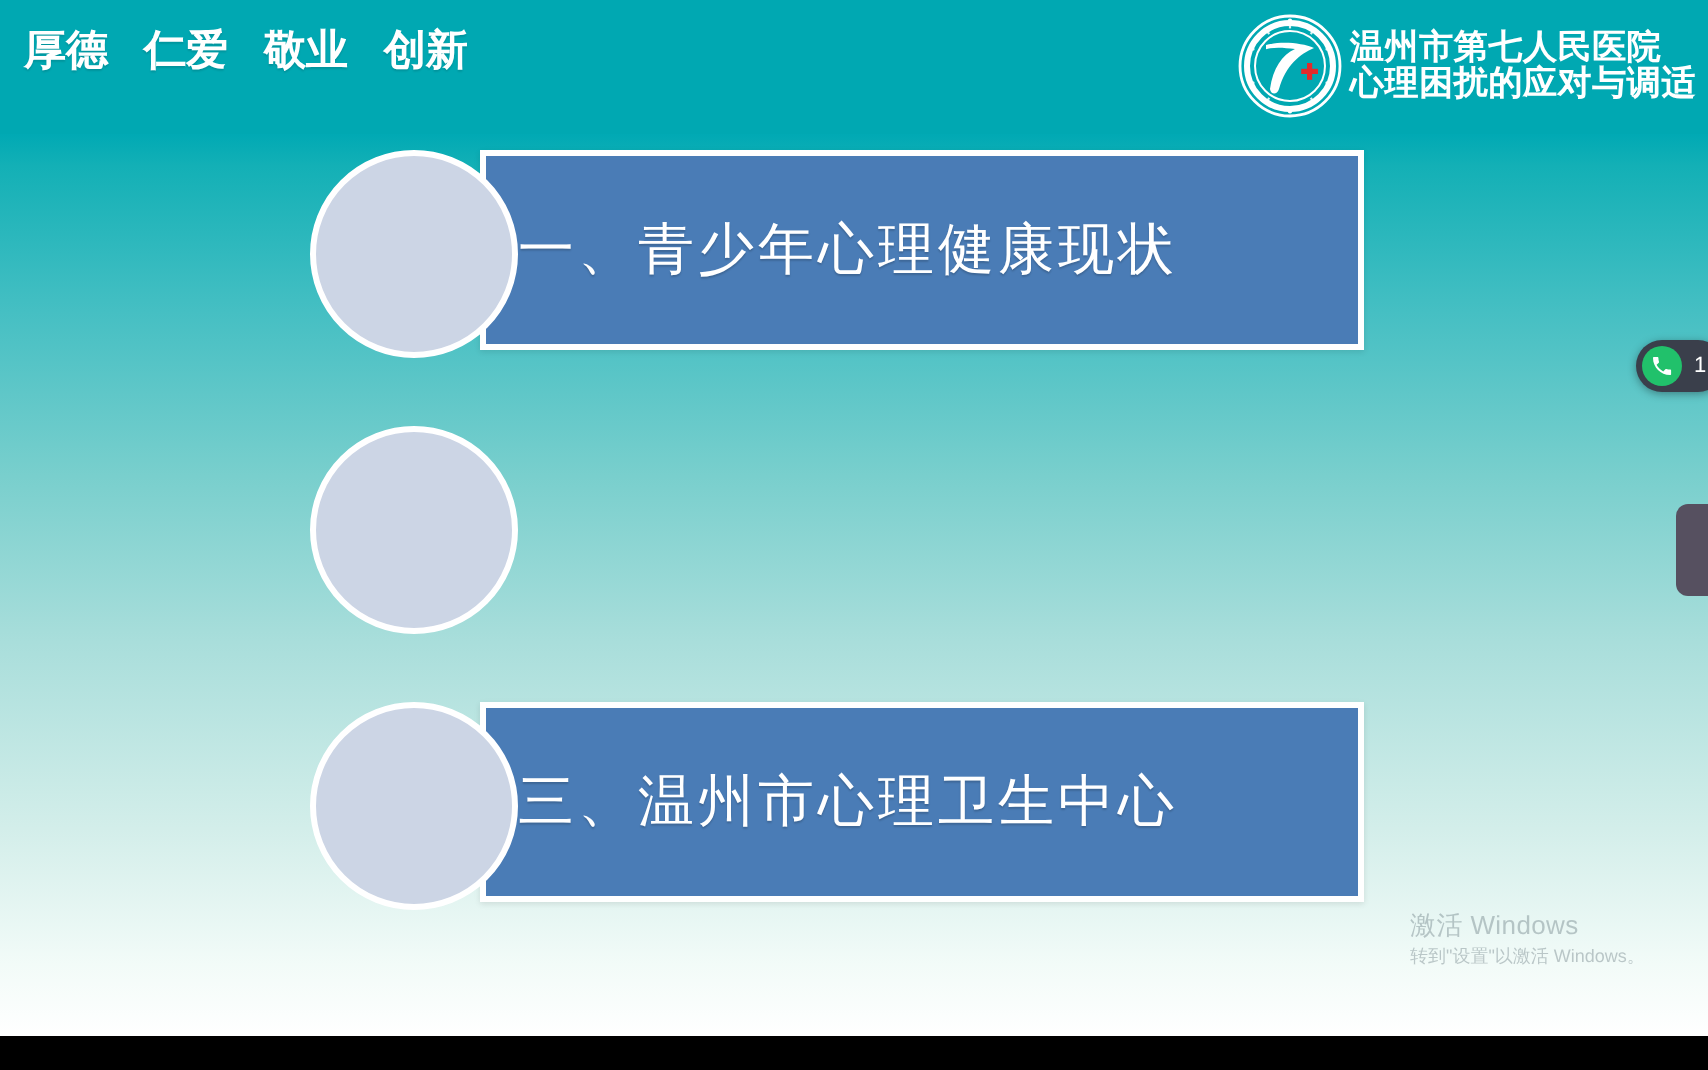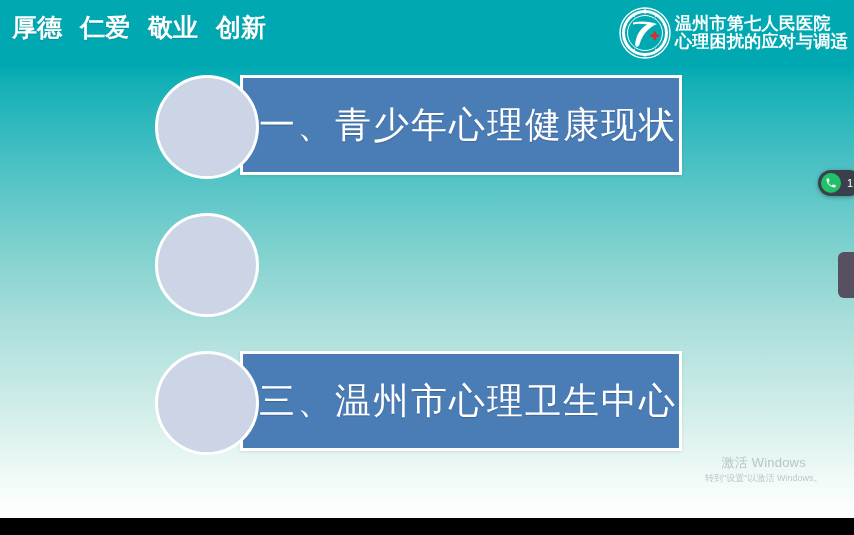--- a/index.html
+++ b/index.html
@@ -50,21 +50,21 @@
     width: 854px;
     height: 67px;
     background: #00a8b2;
   }
 
   #motto {
     position: absolute;
     left: 12px;
     top: 11px;
     color: #ffffff;
-    font-size: 25px;
+    font-size: 21px;
     font-weight: bold;
     letter-spacing: 0px;
     white-space: nowrap;
     text-shadow: 0 1px 1px rgba(0,0,0,0.12);
   }
   #motto span { margin-right: 18px; }
   #motto span:last-child { margin-right: 0; }
 
   
   #logo-lockup {
@@ -110,21 +110,21 @@
     height: 100px;
     background: #4a7cb6;
     border: 3px solid #ffffff;
     box-sizing: border-box;
     display: flex;
     align-items: center;
     box-shadow: 0 1px 3px rgba(0,0,0,0.10);
   }
   .agenda-label {
     color: #ffffff;
-    font-size: 36px;
+    font-size: 28px;
     font-family: "DejaVu Serif", "Liberation Serif", serif;
     letter-spacing: 2px;
     white-space: nowrap;
     padding-left: 16px;
     text-shadow: 0 1px 1px rgba(0,0,0,0.18);
   }
   .agenda-circle {
     position: absolute;
     left: 0;
     top: 0;
@@ -140,21 +140,21 @@
   #row-0 { top:  75px; }
   #row-1 { top: 213px; }
   #row-2 { top: 351px; }
 
   
   #watermark {
     position: absolute;
     left: 705px;
     top: 455px;
     color: rgba(60,80,90,0.30);
-    text-align: center;
+    text-align: left;
     line-height: 1.25;
   }
   #watermark .wm-title {
     font-size: 13px;
     letter-spacing: 0.2px;
   }
   #watermark .wm-sub {
     font-size: 9px;
     margin-top: 2px;
     letter-spacing: 0px;

